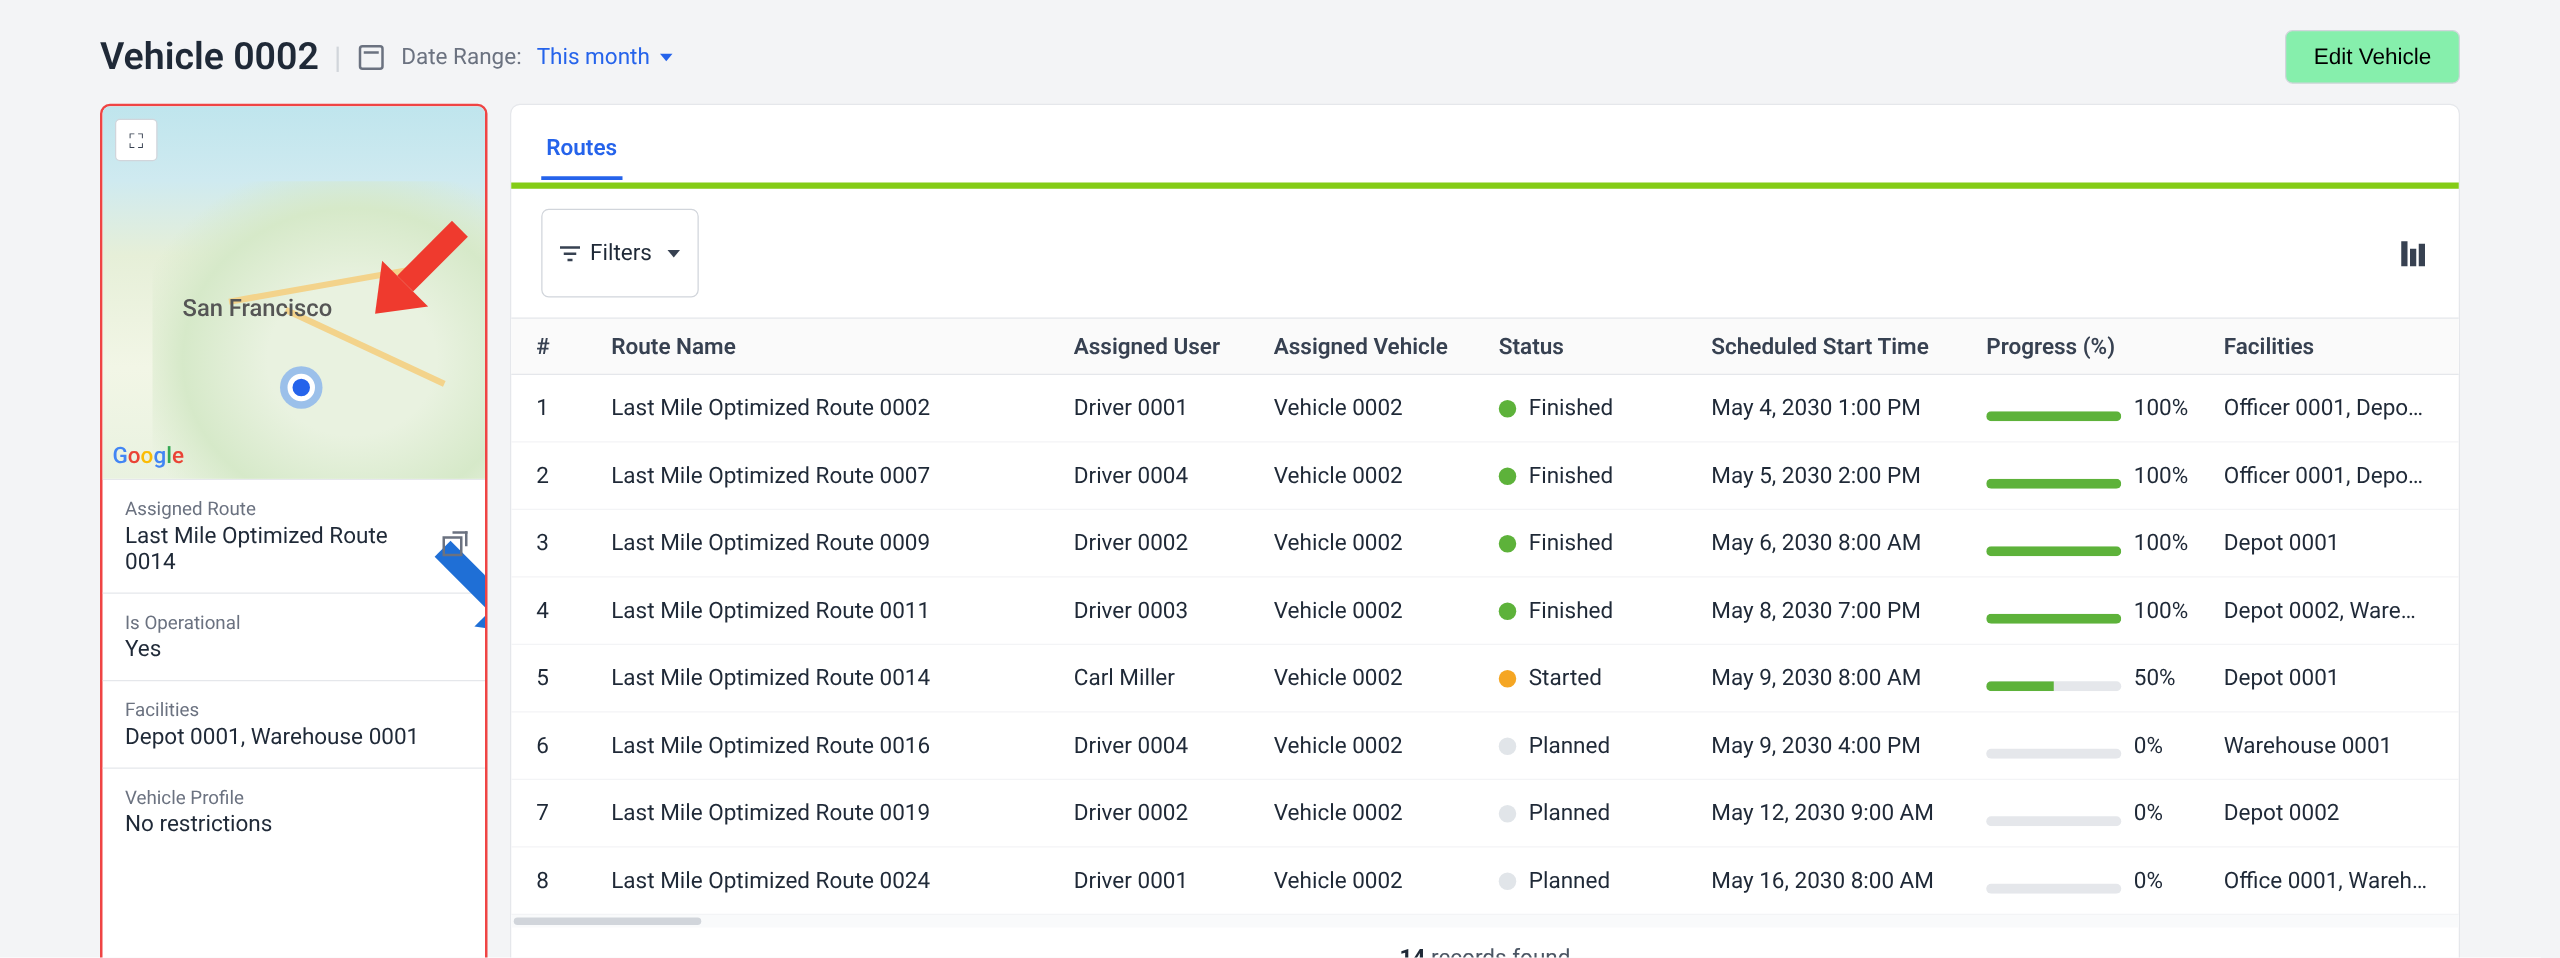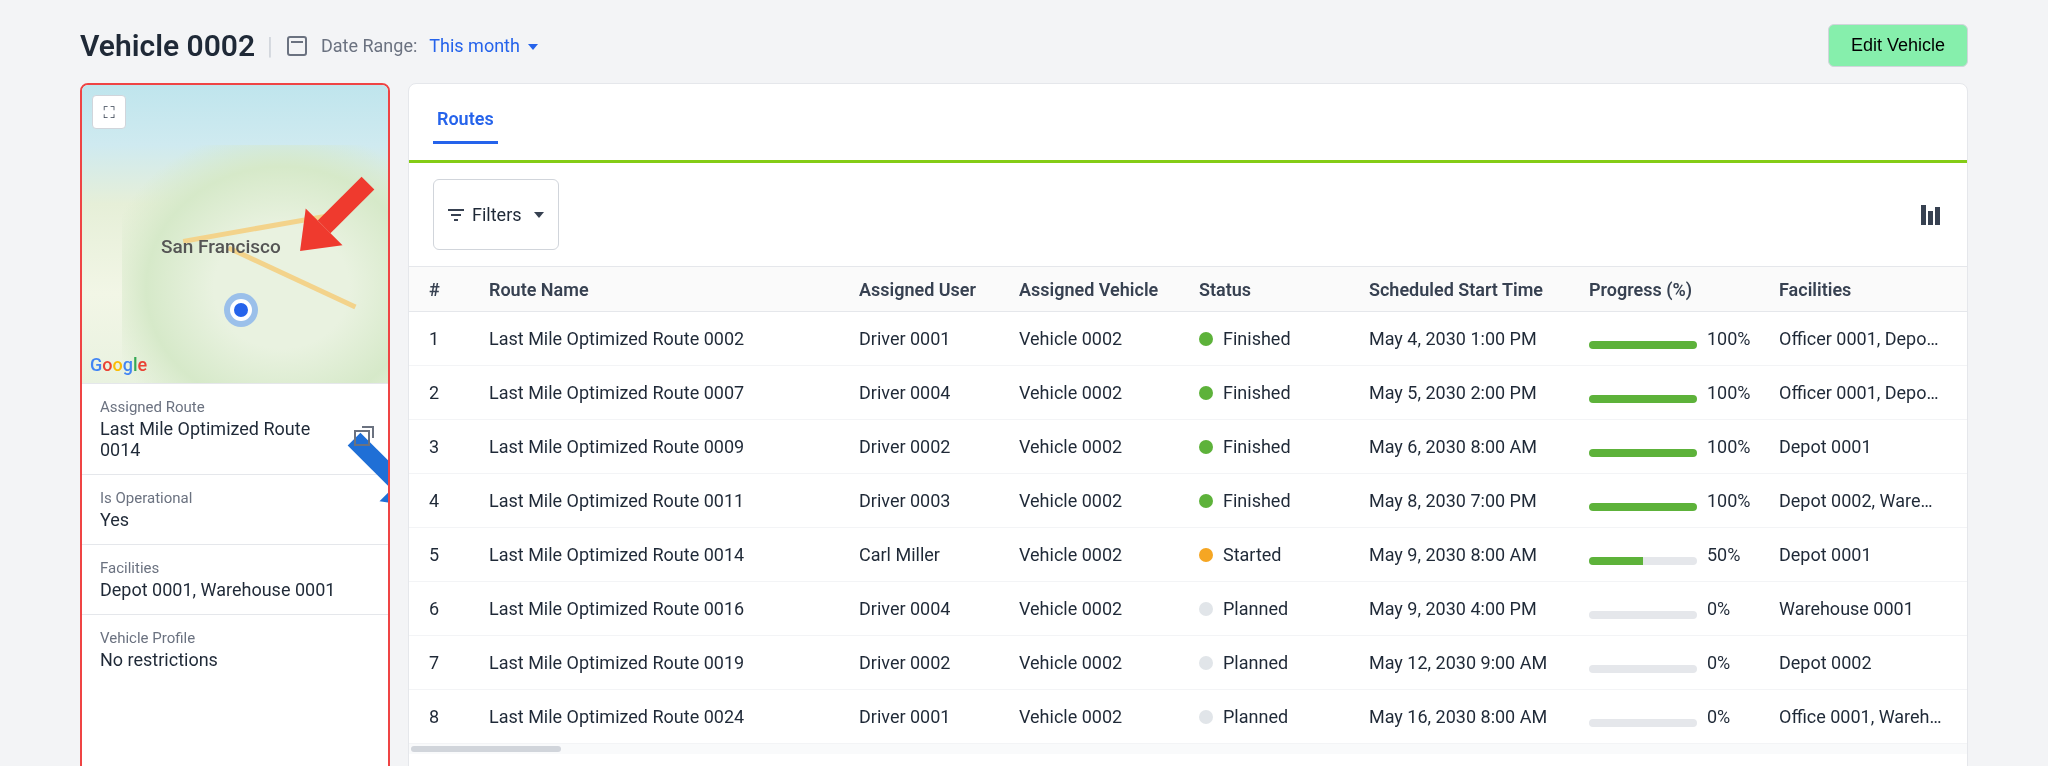--- a/index.html
+++ b/index.html
@@ -18,21 +18,21 @@
 .edit-btn { background: #86efac; border: 1px solid #d1d5db; border-radius: 6px; padding: 10px 22px; font-size: 18px; font-weight: 500; cursor: pointer; }
 
 .body-row { display: flex; gap: 18px; }
 .side-card { width: 310px; border: 2px solid #ef4444; border-radius: 8px; background: #fff; overflow: hidden; }
 .map { width: 100%; height: 298px; position: relative; background: linear-gradient(180deg, #bfe5ed 0%, #cfeaf0 20%, #e6efd8 40%, #f2f6e6 70%, #e9f2e0 100%); }
 .map-land { position: absolute; top: 60px; left: 40px; right: 0; bottom: 0; background: radial-gradient(ellipse at 60% 60%, #e9f2e0 30%, #d6e9c9 60%, transparent 80%); }
 .map .roads { position: absolute; top: 110px; left: 80px; right: 10px; bottom: 30px; }
 .map .roads::before, .map .roads::after { content: ""; position: absolute; background: #f3d38b; }
 .map .roads::before { top: 30px; left: 20px; width: 160px; height: 5px; transform: rotate(-10deg); }
 .map .roads::after { top: 80px; left: 60px; width: 140px; height: 5px; transform: rotate(25deg); }
-.map .city { position: absolute; top: 150px; left: 64px; font-size: 19px; color: #555; font-weight: 500; margin-left: 15px; }
+.map .city { position: absolute; top: 150px; left: 64px; font-size: 19px; color: #555; font-weight: 500; }
 .map .marker { position: absolute; top: 214px; left: 148px; width: 22px; height: 22px; border-radius: 50%; background: #2563eb; border: 4px solid #fff; box-shadow: 0 0 0 6px rgba(59,130,246,.45); }
 .map .full { position: absolute; top: 10px; left: 10px; width: 34px; height: 34px; background: #fff; border: 1px solid #d1d5db; border-radius: 4px; display: flex; align-items: center; justify-content: center; font-size: 16px; color: #374151; cursor: pointer; }
 .map .goog { position: absolute; bottom: 8px; left: 8px; font-size: 18px; font-weight: 500; color: #999; }
 .map .goog span:nth-child(1){color:#4285F4}.map .goog span:nth-child(2){color:#EA4335}.map .goog span:nth-child(3){color:#FBBC05}.map .goog span:nth-child(4){color:#4285F4}.map .goog span:nth-child(5){color:#34A853}.map .goog span:nth-child(6){color:#EA4335}
 .arrow-red { position: absolute; top: 84px; left: 226px; transform: rotate(225deg); }
 .arrow-blue { position: absolute; top: 340px; left: 280px; transform: rotate(135deg); }
 .arr-stem { width: 18px; height: 62px; margin: 0 auto; }
 .arr-head { width: 0; height: 0; border-left: 26px solid transparent; border-right: 26px solid transparent; }
 .arrow-red .arr-stem { background: #ef3a2e; }
 .arrow-red .arr-head { border-bottom: 34px solid #ef3a2e; }
@@ -41,21 +41,21 @@
 
 .kv { padding: 14px 18px; border-top: 1px solid #e5e7eb; }
 .kv:first-of-type { border-top: none; }
 .kv .k { color: #6b7280; font-size: 15px; margin-bottom: 2px; }
 .kv .v { color: #1f2937; }
 .kv .vrow { display: flex; align-items: center; gap: 8px; }
 .ext { width: 16px; height: 16px; border: 2px solid #6b7280; position: relative; display: inline-block; }
 .ext::after { content: ""; position: absolute; top: -6px; right: -6px; width: 10px; height: 10px; border-top: 2px solid #6b7280; border-right: 2px solid #6b7280; }
 
 .main { flex: 1; background: #fff; border: 1px solid #e5e7eb; border-radius: 8px; display: flex; flex-direction: column; position: relative; }
-.tabs { padding: 12px 24px 16px; border-bottom: 3px solid #84cc16; }
+.tabs { padding: 12px 24px 2px; border-bottom: 5px solid #84cc16; }
 .tab { display: inline-block; padding: 12px 4px; color: #2563eb; font-weight: 600; border-bottom: 3px solid #2563eb; cursor: pointer; }
 .toolbar { display: flex; align-items: center; gap: 14px; padding: 16px 24px; }
 .search { display: flex; align-items: center; border: 1px solid #d1d5db; border-radius: 6px; padding: 8px 12px; width: 340px; }
 .search input { border: none; outline: none; font-size: 17px; flex: 1; color: #374151; }
 .search .si { width: 18px; height: 18px; border: 2px solid #6b7280; border-radius: 50%; position: relative; margin-right: 10px; }
 .search .si::after { content: ""; position: absolute; width: 8px; height: 2px; background: #6b7280; bottom: -4px; right: -6px; transform: rotate(45deg); }
 .filters { display: flex; align-items: center; gap: 8px; border: 1px solid #d1d5db; border-radius: 6px; padding: 24px 14px; cursor: pointer; }
 .fi { width: 16px; height: 12px; position: relative; }
 .fi::before, .fi::after { content: ""; position: absolute; left: 0; right: 0; height: 2px; background: #374151; }
 .fi::before { top: 0; } .fi::after { top: 5px; left: 3px; right: 3px; }

